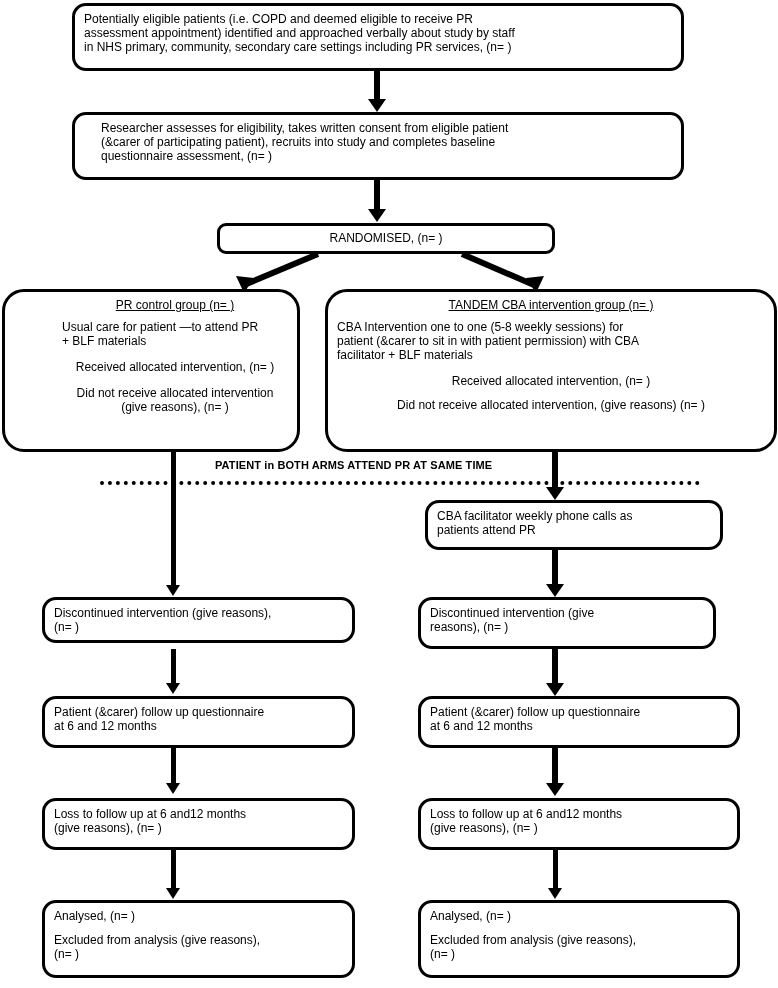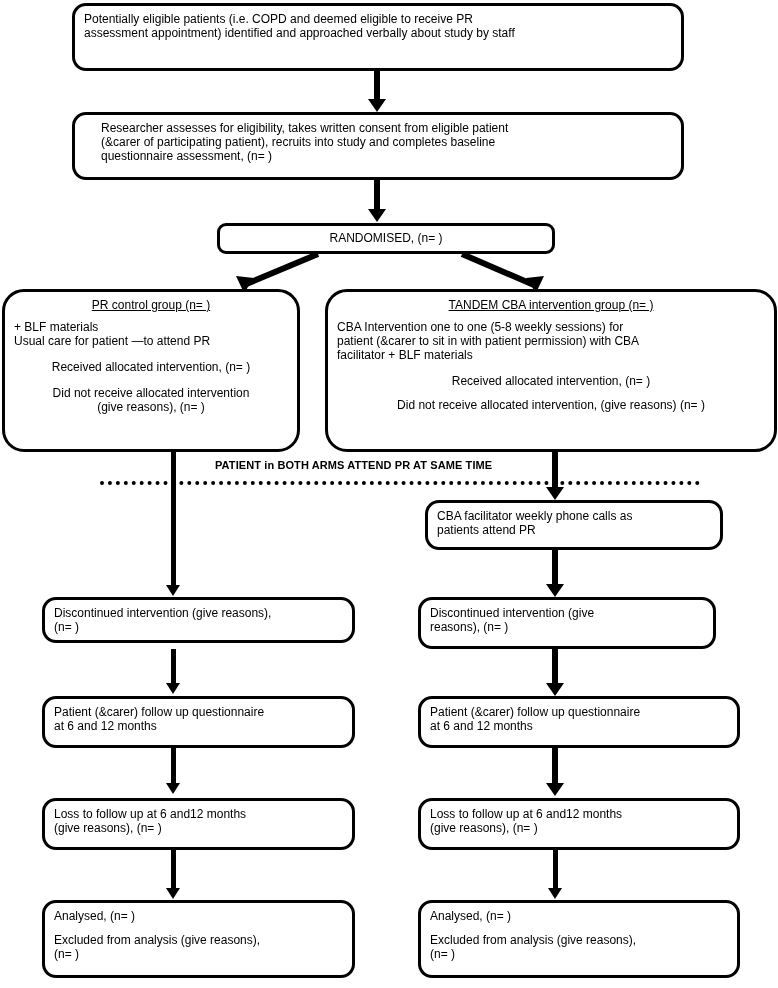--- a/index.html
+++ b/index.html
@@ -94,20 +94,21 @@
 </style>
 </head>
 <body>
 
 <div id="canvas">
 
   <div class="box" style="left:72px; top:3px; width:612px; height:68px;">
     <div class="pad">
       <span class="ln">Potentially eligible patients (i.e. COPD and deemed eligible to receive PR</span>
       <span class="ln">assessment appointment) identified and approached verbally about study by staff</span>
+      <span class="ln">in NHS primary, community, secondary care settings including PR services, (n= )</span>
     </div>
   </div>
 
   <div class="shaft" style="left:374px; top:71px; width:6px; height:33px;"></div>
   <div class="head down" style="left:368px; top:99px;"></div>
 
   <div class="box" style="left:72px; top:112px; width:612px; height:68px;padding-left:17px;">
     <div class="pad">
       <span class="ln">Researcher assesses for eligibility, takes written consent from eligible patient</span>
       <span class="ln">(&amp;carer of participating patient), recruits into study and completes baseline</span>
@@ -122,25 +123,25 @@
     <span>RANDOMISED, (n= )</span>
   </div>
 
   <svg class="diag" style="left:140px; top:252px; width:500px; height:48px;" viewBox="0 0 500 48">
     <line x1="178" y1="2" x2="104" y2="33" stroke="#000" stroke-width="6"></line>
     <polygon points="104,41 96,24 114,26" fill="#000"></polygon>
     <line x1="322" y1="2" x2="394" y2="33" stroke="#000" stroke-width="6"></line>
     <polygon points="396,41 386,26 404,24" fill="#000"></polygon>
   </svg>
 
-  <div class="box" style="left:2px; top:289px; width:298px; height:163px; border-radius:22px;">
+  <div class="box" style="left:2px; top:289px; width:298px; height:163px; border-radius:22px;padding-left:48px;">
     <div class="pad">
       <span class="hdr">PR control group (n= )</span>
+      <span class="ln">Usual care for patient —to attend PR</span>
       <span class="ln">+ BLF materials</span>
-      <span class="ln">Usual care for patient —to attend PR</span>
       <span class="ln center gap">Received allocated intervention, (n= )</span>
       <span class="ln center gap">Did not receive allocated intervention</span>
       <span class="ln center">(give reasons), (n= )</span>
     </div>
   </div>
 
   <div class="box" style="left:325px; top:289px; width:452px; height:163px; border-radius:22px;">
     <div class="pad">
       <span class="hdr">TANDEM CBA intervention group (n= )</span>
       <span class="ln">CBA Intervention one to one (5-8 weekly sessions) for</span>

